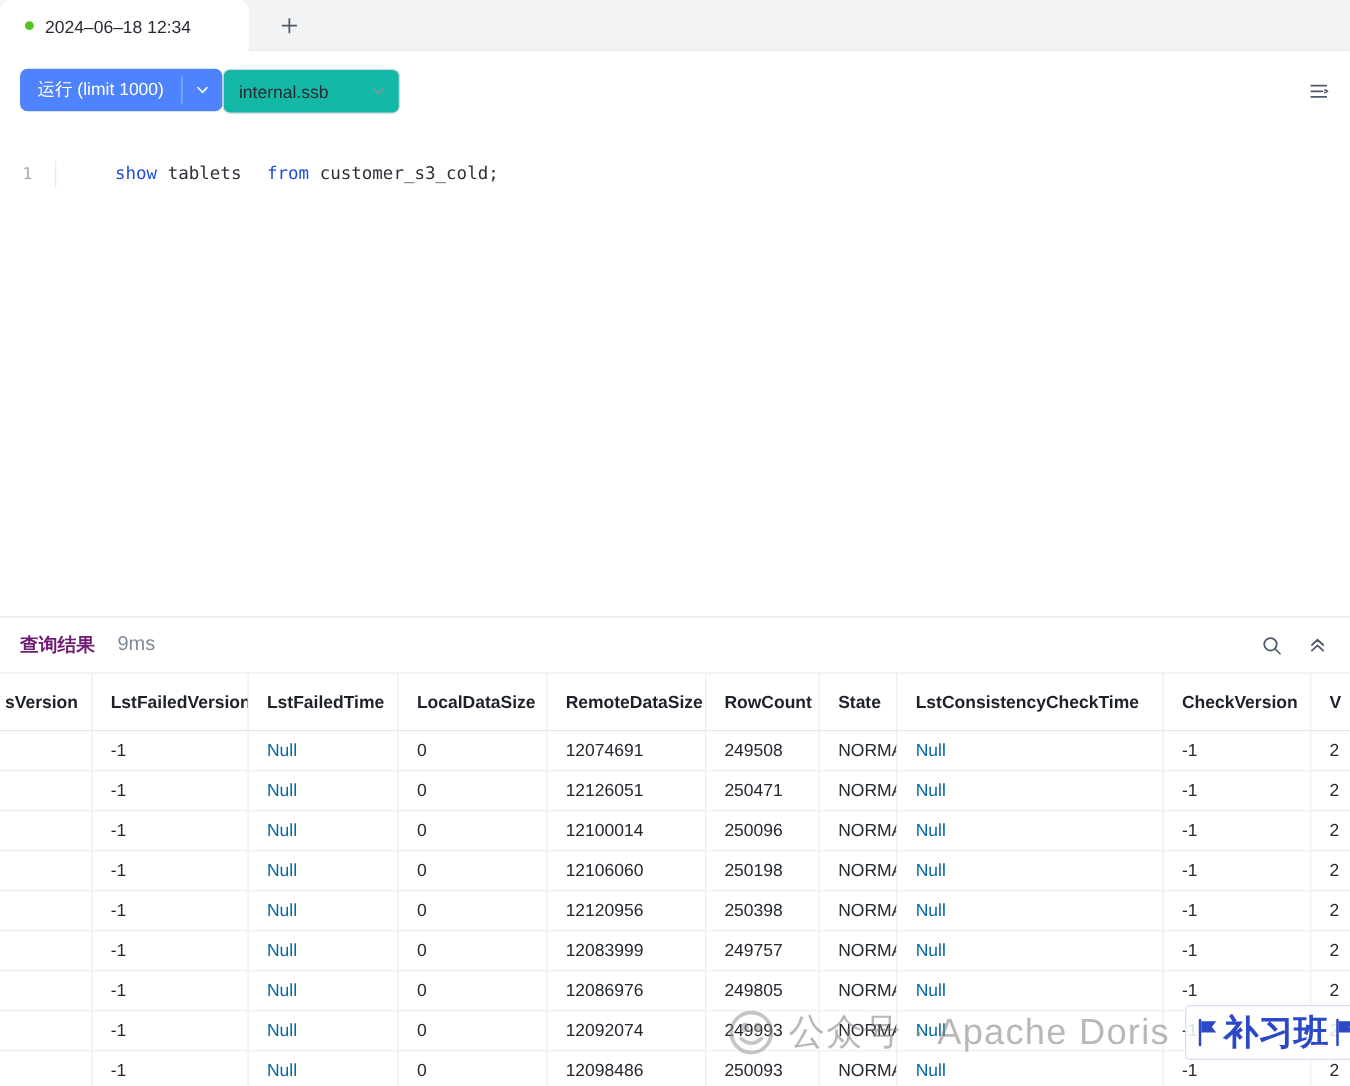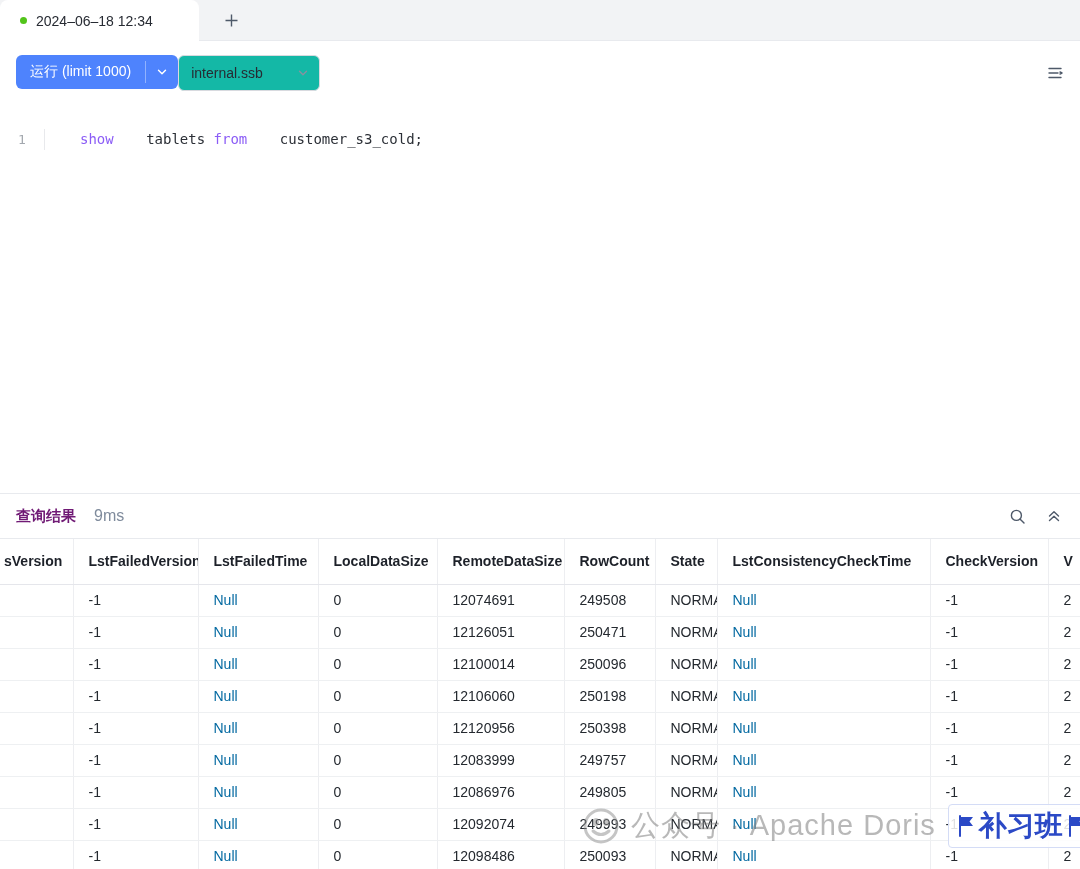--- a/index.html
+++ b/index.html
@@ -32,22 +32,22 @@
   .select .chev { color:#8a919f; display:flex; }
   .toolbar-right { margin-left:auto; display:flex; align-items:center; color:#4e5969; }
   .iconbtn { display:flex; align-items:center; justify-content:center; cursor:pointer; }
 
   
   .editor { height:389px; padding-top:25px; background:#fff; }
   .editor-line { display:flex; align-items:stretch;
                  font-family:"DejaVu Sans Mono", monospace; font-size:14px; line-height:21px; }
   .ln-cell { width:44px; text-align:center; color:#a3a8af; font-size:13px; line-height:21px; }
   .code-cell { border-left:1px solid #e8e9ec; padding-left:35px; white-space:pre; }
-  .tok-keyword { color:#8b5cf6; }
-  .tok-plain { color:#2b2f36;padding-left:24px; }
+  .tok-keyword { color:#1d4ed8;margin-left:12px; }
+  .tok-plain { color:#2b2f36; }
 
   
   .results-header { height:46px; display:flex; align-items:center; padding:0 18px 0 16px;
                     border-top:1px solid #e8eaee; border-bottom:1px solid #e8eaee; }
   .results-title { font-size:15px; font-weight:700; color:#701a75; }
   .results-time { margin-left:18px; font-size:16px; color:#7f8b9c; }
   .results-icons { margin-left:auto; display:flex; align-items:center; gap:20px; color:#4e5969; }
 
   table { border-collapse:collapse; table-layout:fixed; width:1080px; background:#fff; }
   th, td { text-align:left; padding:0 6px 0 15px; white-space:nowrap; overflow:hidden;

